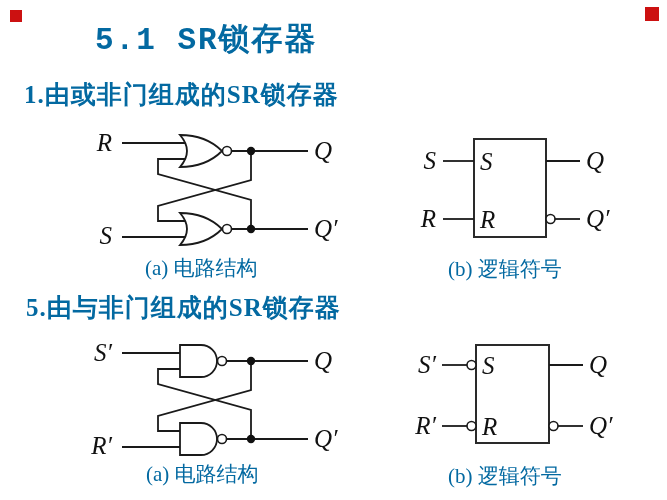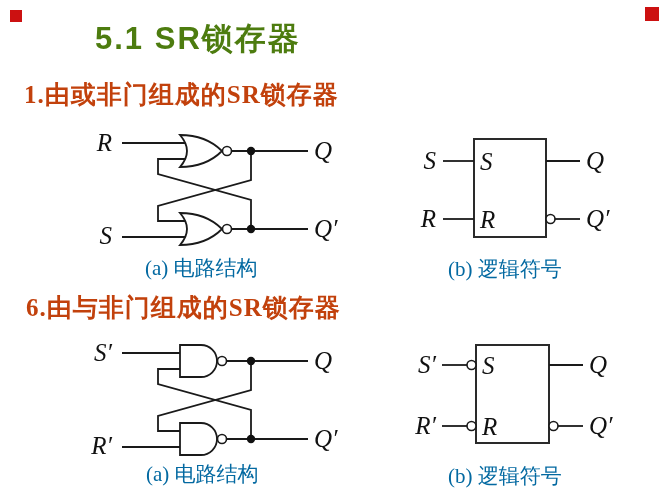--- a/index.html
+++ b/index.html
@@ -4,21 +4,21 @@
 <style>
   html,body{margin:0;padding:0;}
   body{width:667px;height:500px;position:relative;background:#ffffff;overflow:hidden;
        font-family:"Liberation Serif", serif;}
   .abs{position:absolute;}
   .corner-mark{position:absolute;background:#cc1111;}
   #corner-left{left:10px;top:10px;width:12px;height:12px;}
   #corner-right{left:645px;top:7px;width:14px;height:14px;}
   .slide-title{left:95px;top:18px;font-family:"Liberation Sans", sans-serif;
        font-weight:bold;font-size:31px;letter-spacing:2px;color:#c41414;white-space:nowrap;}
-  .sec-heading{font-weight:bold;font-size:25px;color:#c2410c;letter-spacing:1px;white-space:nowrap;
+  .sec-heading{font-weight:bold;font-size:25px;color:#0369a1;letter-spacing:1px;white-space:nowrap;
        font-family:"Liberation Serif", serif;}
   #heading-1{left:24px;top:78px;}
   #heading-2{left:26px;top:291px;}
   .caption{font-size:21px;color:#0369a1;white-space:nowrap;font-family:"Liberation Serif", serif;}
   #caption-1a{left:145px;top:254px;}
   #caption-1b{left:448px;top:255px;}
   #caption-2a{left:146px;top:460px;}
   #caption-2b{left:448px;top:462px;}
   svg{position:absolute;overflow:visible;}
   #circuit-1{left:30px;top:120px;}
@@ -31,21 +31,21 @@
   .node{fill:#111;stroke:none;}
   .pinlabel{font-family:"Liberation Serif", serif;font-style:italic;font-size:25px;fill:#111;}
   .boxrect{stroke:#2a2a2a;stroke-width:2;fill:none;}
 </style>
 </head>
 <body style="background: rgb(255, 255, 255);">
 
 <div id="corner-left" class="corner-mark" style="background: rgb(204, 17, 17);"></div>
 <div id="corner-right" class="corner-mark" style="background: rgb(204, 17, 17);"></div>
 
-<div class="abs slide-title" style="color: #4d7c0f;">5.1 SR锁存器</div>
+<div class="abs slide-title" style="color: #0369a1; font-family: Liberation Mono, monospace;">5.1 SR锁存器</div>
 
 <div class="abs sec-heading" id="heading-1">1.由或非门组成的SR锁存器</div>
 
 <svg id="circuit-1" width="320" height="170" viewBox="0 0 320 170">
 
   <path class="wire" d="M92,23 H157"></path>
   <path class="wire" d="M92,117 H157"></path>
 
   <path class="wire" d="M221,31 V60 L128,86 V101 H157"></path>
   <path class="wire" d="M221,109 V80 L128,54 V39 H157"></path>
@@ -78,21 +78,21 @@
   <text class="pinlabel" x="46" y="107" text-anchor="end">R</text>
   <text class="pinlabel" x="90" y="50">S</text>
   <text class="pinlabel" x="90" y="108">R</text>
   <text class="pinlabel" x="196" y="49">Q</text>
   <text class="pinlabel" x="196" y="107">Q′</text>
 </svg>
 
 <div class="abs caption" id="caption-1a">(a) 电路结构</div>
 <div class="abs caption" id="caption-1b">(b) 逻辑符号</div>
 
-<div class="abs sec-heading" id="heading-2">6.由与非门组成的SR锁存器</div>
+<div class="abs sec-heading" id="heading-2">5.由与非门组成的SR锁存器</div>
 
 <svg id="circuit-2" width="320" height="170" viewBox="0 0 320 170">
   <path class="wire" d="M92,23 H157"></path>
   <path class="wire" d="M92,117 H157"></path>
   <path class="wire" d="M221,31 V60 L128,86 V101 H157"></path>
   <path class="wire" d="M221,109 V80 L128,54 V39 H157"></path>
   <path class="wire" d="M196,31 H278"></path>
   <path class="wire" d="M196,109 H278"></path>
   <path class="gate" d="M150,15 H171 A16,16 0 0 1 171,47 H150 Z"></path>
   <circle class="bubble" cx="192" cy="31" r="4.5"></circle>

